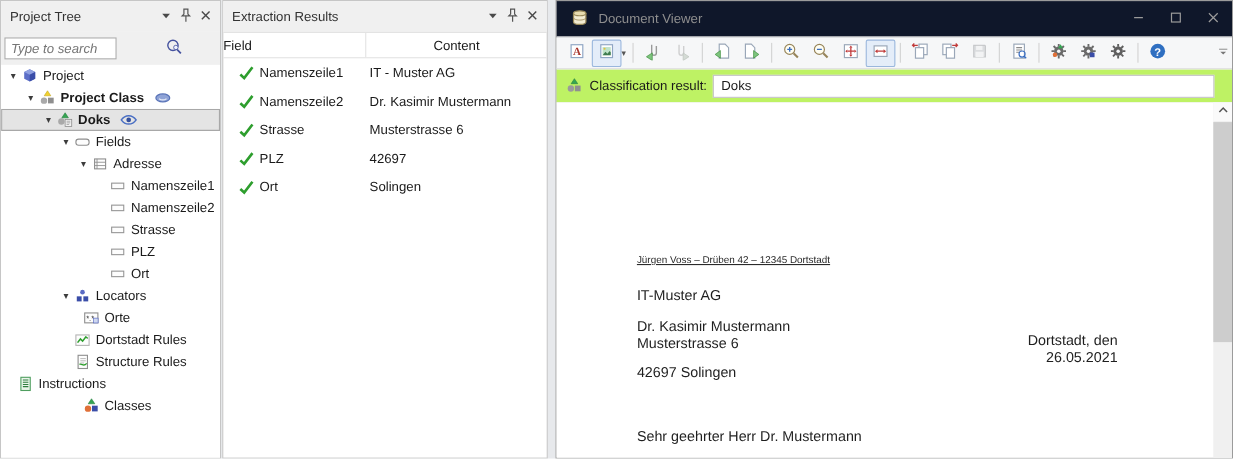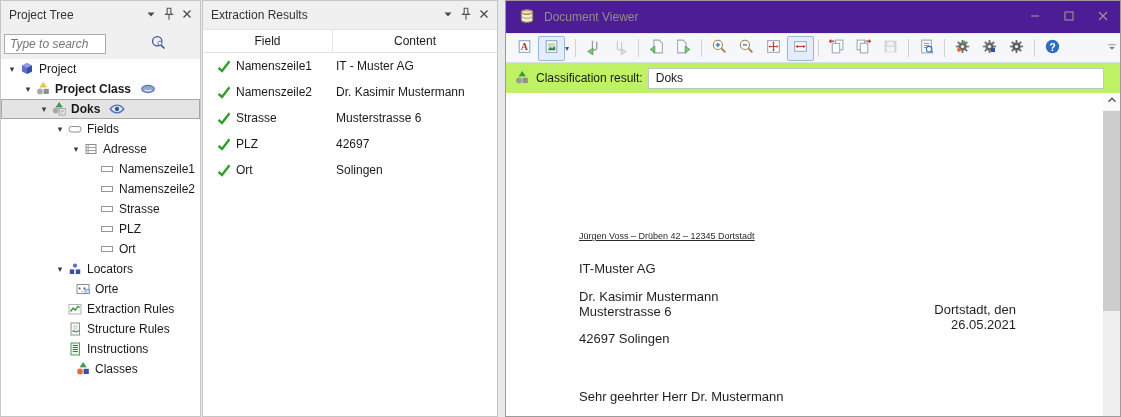--- a/index.html
+++ b/index.html
@@ -19,29 +19,29 @@
   #tree{position:absolute;top:58px;left:0;right:0;bottom:0;background:#fff;overflow:hidden;}
   .tree-row{display:flex;align-items:center;height:20px;white-space:nowrap;position:relative;}
   .tree-row.selected{background:#e4e4e4;box-shadow:inset 0 0 0 1px #a8a8a8;}
   .expander{width:14px;flex:none;text-align:center;font-size:9px;color:#3c3c3c;}
   .t-icon{width:16px;height:16px;flex:none;margin-right:4px;}
   .t-icon svg,.c-icon svg{display:block;}
   .t-label.bold{font-weight:bold;}
   .eye{margin-left:8px;width:18px;height:16px;display:flex;align-items:center;}
   
   .tbl-head{display:flex;height:22px;align-items:center;border-top:1px solid #e3e3e3;border-bottom:1px solid #e3e3e3;}
-  .th-field{width:130px;text-align:center;border-right:1px solid #e3e3e3;box-sizing:border-box;height:22px;line-height:22px;}
+  .th-field{width:130px;border-right:1px solid #e3e3e3;box-sizing:border-box;height:22px;line-height:22px;}
   .th-content{flex:1;text-align:center;height:22px;line-height:22px;}
   .tbl-row{display:flex;height:26px;align-items:center;}
   .cell-field{width:130px;display:flex;align-items:center;padding-left:13px;box-sizing:border-box;}
   .check{width:16px;height:16px;margin-right:4px;}
   .cell-content{flex:1;padding-left:3px;}
   
   #doc-window{position:absolute;top:0;bottom:0;left:505px;width:616px;background:#fff;border:1px solid #9b9b9b;box-sizing:border-box;}
-  .dv-titlebar{height:32px;background:#4c1d95;border-bottom:1px solid #e6e6e6;display:flex;align-items:center;padding:0 0 0 12px;}
+  .dv-titlebar{height:32px;background:#0f172a;border-bottom:1px solid #e6e6e6;display:flex;align-items:center;padding:0 0 0 12px;}
   .dv-title{color:#8e8e8e;margin-left:8px;flex:1;}
   .win-btn{width:34px;height:28px;display:flex;align-items:center;justify-content:center;}
   .dv-toolbar{height:29px;background:#f6f7f8;border-bottom:1px solid #dcdcdc;display:flex;align-items:center;padding:0 14px 0 5px;position:relative;box-sizing:border-box;}
   .tb-btn{width:25px;height:23px;border:1px solid transparent;border-radius:2px;display:flex;align-items:center;justify-content:center;flex:none;}
   .tb-btn.selected{background:#e4edf9;border-color:#9ab7dd;}
   .tb-btn.disabled{opacity:.42;filter:grayscale(.8);}
   .tb-sep{width:1px;height:18px;background:#d2d2d2;margin:0 4px;flex:none;}
   .tb-dd{font-size:8px;color:#555;margin:0 2px 0 0;}
   .tb-overflow{position:absolute;right:2px;top:4px;width:12px;height:20px;display:flex;align-items:center;justify-content:center;}
   .dv-classbar{height:31px;background:#bef264;border-bottom:1px solid #d8d8d8;display:flex;align-items:center;padding:0 8px;box-sizing:border-box;}
@@ -250,34 +250,34 @@
         </div>
         <div class="tree-row" style="padding-left: 52px;">
           <span class="expander"></span>
           <span class="t-icon">
             <svg width="16" height="16" viewBox="0 0 16 16">
               <rect x="2" y="3.5" width="12" height="9.5" fill="#fdfdfd" stroke="#b5b5b5"></rect>
               <path d="M3.5 10.5l2.6-3.4 2 2 3.2-4.2" fill="none" stroke="#2e9e2e" stroke-width="1.4"></path>
               <path d="M10.8 5.2l2 1.4" stroke="#2e9e2e" stroke-width="1.2"></path>
             </svg>
           </span>
-          <span class="t-label">Extraction Rules</span>
+          <span class="t-label">Dortstadt Rules</span>
         </div>
         <div class="tree-row" style="padding-left: 52px;">
           <span class="expander"></span>
           <span class="t-icon">
             <svg width="16" height="16" viewBox="0 0 16 16">
               <rect x="4" y="2" width="8.5" height="12" fill="#fdfdfd" stroke="#8e8e8e"></rect>
               <path d="M6 5h5M6 7h5M6 9h3.5" stroke="#b0b0b0" stroke-width=".8"></path>
               <path d="M5.2 10.2c2.6-1 3.6 2.8 6.6-.8" fill="none" stroke="#2e9e2e" stroke-width="1.2"></path>
             </svg>
           </span>
           <span class="t-label">Structure Rules</span>
         </div>
-        <div class="tree-row" style="padding-left: 52px;">
+        <div class="tree-row" style="">
           <span class="expander"></span>
           <span class="t-icon">
             <svg width="16" height="16" viewBox="0 0 16 16">
               <rect x="4" y="2" width="8.5" height="12" fill="#eaf5ea" stroke="#4f9e5f"></rect>
               <path d="M5.8 4.5h5M5.8 6.5h5M5.8 8.5h5M5.8 10.5h5" stroke="#2f7d3f" stroke-width="1"></path>
             </svg>
           </span>
           <span class="t-label">Instructions</span>
         </div>
         <div class="tree-row" style="padding-left: 60px;">

